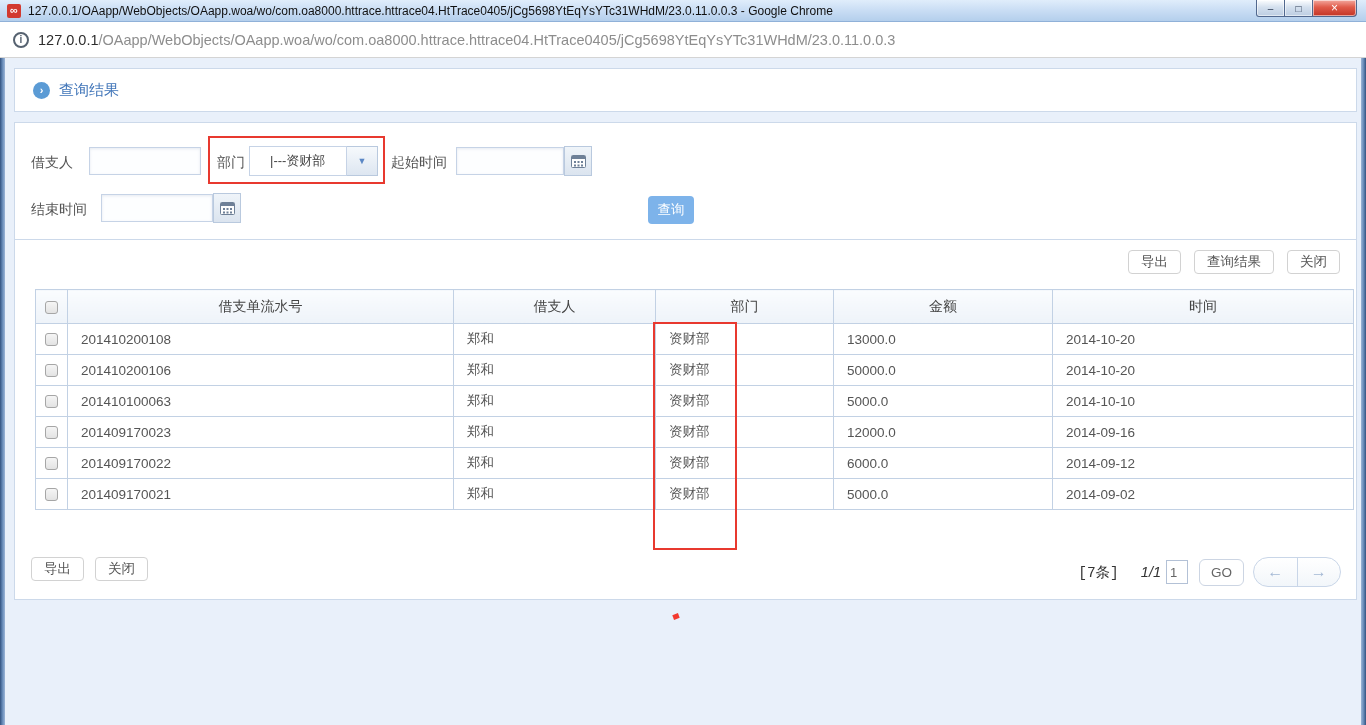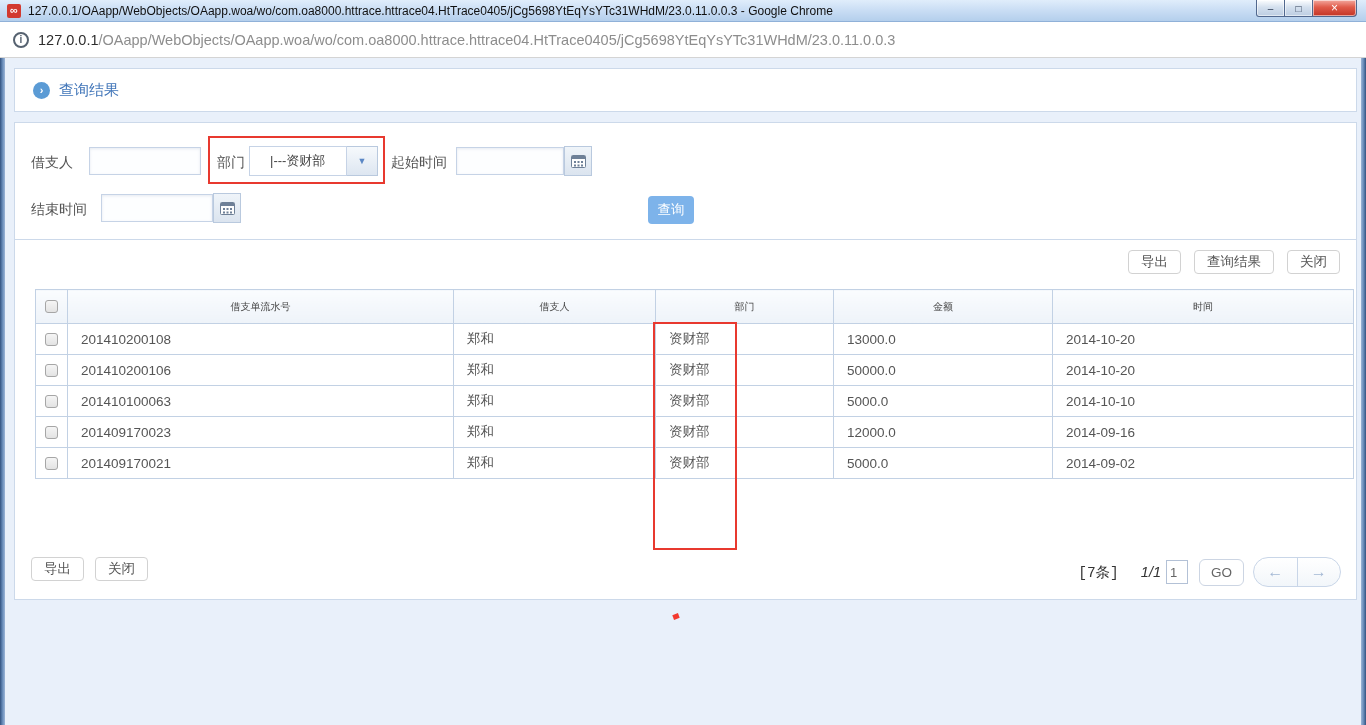--- a/index.html
+++ b/index.html
@@ -66,21 +66,21 @@
 
   .obtn { height:24px; border:1px solid #d2d2d2; border-radius:4px; background:#fff; color:#555;
     font-size:13.5px; padding:0 12px; display:flex; align-items:center; white-space:nowrap; }
   .toolbar { position:absolute; top:127px; right:16px; display:flex; gap:13px; }
   .bbtn { position:absolute; }
 
   table.results { position:absolute; left:20px; top:166px; width:1318px;
     border-collapse:collapse; table-layout:fixed; }
   .results th,.results td { border:1px solid #c2d1e4; overflow:hidden; white-space:nowrap; }
   .results th { height:34px; background:linear-gradient(#fafcfe,#eef3f9); font-weight:normal;
-    font-size:10px; color:#444; text-align:center; }
+    font-size:14px; color:#444; text-align:center; }
   .results td { height:31px; font-size:13.5px; color:#555; padding-left:13px; text-align:left;
     background:#fff;margin-top:20px; }
   .results th.cb,.results td.cb { padding:0; text-align:center; }
   .checkbox { display:inline-block; width:13px; height:13px; border:1px solid #a6a6a6;
     border-radius:3px; background:linear-gradient(#f5f5f5,#e3e3e3); vertical-align:middle; }
 
   .pager { position:absolute; top:434px; right:15px; height:30px; display:flex;
     align-items:center; font-size:14.5px; color:#333; }
   .pager .count { margin-right:22px;font-family:Liberation Mono, monospace; }
   .pager .pageno { margin-right:5px;font-style:italic; }
@@ -230,20 +230,28 @@
           <tr>
             <td class="cb"><span class="checkbox"></span></td>
             <td>201409170023</td>
             <td>郑和</td>
             <td>资财部</td>
             <td>12000.0</td>
             <td>2014-09-16</td>
           </tr>
           <tr>
             <td class="cb"><span class="checkbox"></span></td>
+            <td>201409170022</td>
+            <td>郑和</td>
+            <td>资财部</td>
+            <td>6000.0</td>
+            <td>2014-09-12</td>
+          </tr>
+          <tr>
+            <td class="cb"><span class="checkbox"></span></td>
             <td>201409170021</td>
             <td>郑和</td>
             <td>资财部</td>
             <td>5000.0</td>
             <td>2014-09-02</td>
           </tr>
         </tbody>
     </table>
 
     <button class="obtn bbtn" style="left:16px;top:434px">导出</button>

